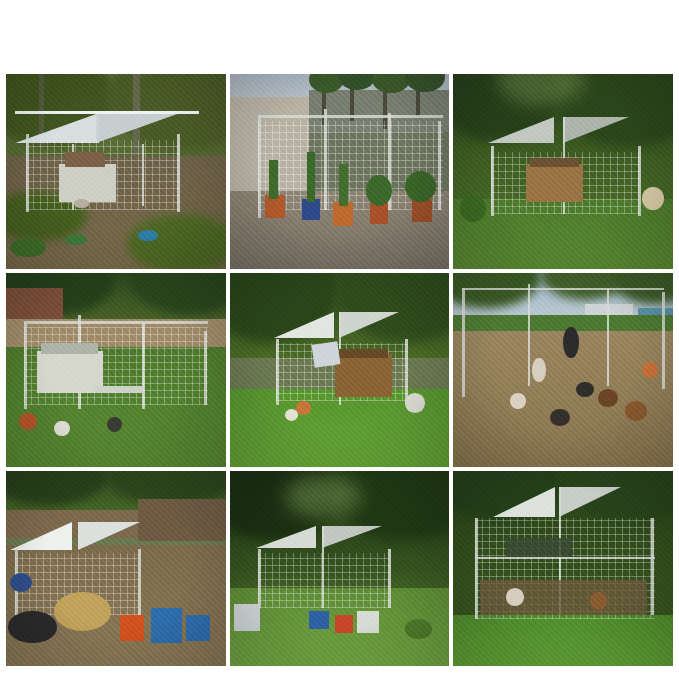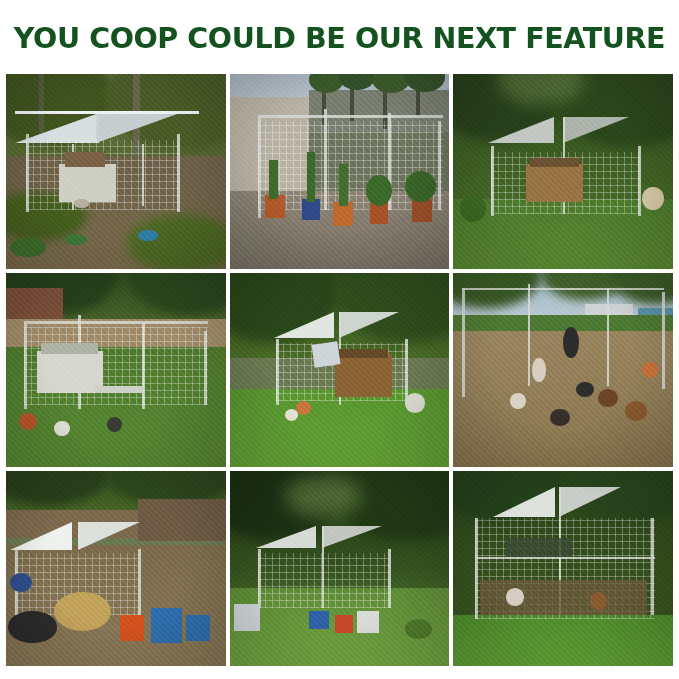--- a/index.html
+++ b/index.html
@@ -97,21 +97,20 @@
     color: transparent;
     height: 0;
     overflow: hidden;
   }
 </style>
 </head>
 <body>
 
 <div class="page">
 
-  <div class="headline">YOU COOP COULD BE OUR NEXT FEATURE</div>
 
   <div class="grid">
 
     <div class="cell">
       <div class="ph">
         <div class="sky" style="top:0;height:44%;background:linear-gradient(#6d7f52,#55682f)"></div>
         <div class="blob" style="left:-10%;top:-14%;width:60%;height:52%;background:#41551f;filter:blur(5px)"></div>
         <div class="blob" style="left:46%;top:-18%;width:70%;height:58%;background:#4a5c27;filter:blur(5px)"></div>
         <div class="bar" style="left:58%;top:0;width:7px;height:46%;background:#6a6a55;opacity:.8"></div>
         <div class="bar" style="left:15%;top:0;width:5px;height:38%;background:#5e5e48;opacity:.7"></div>

